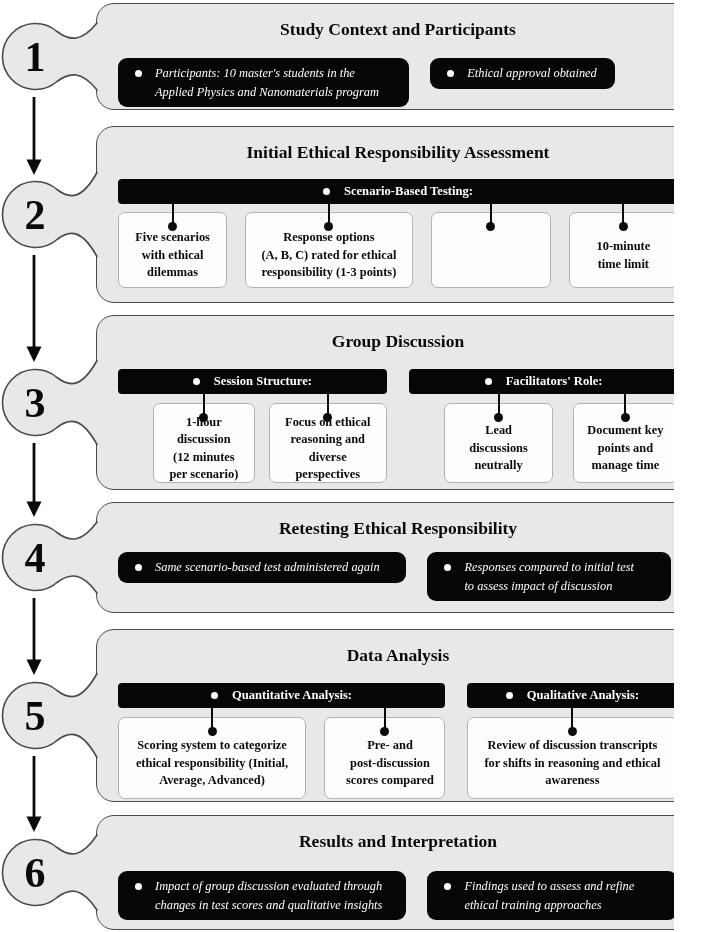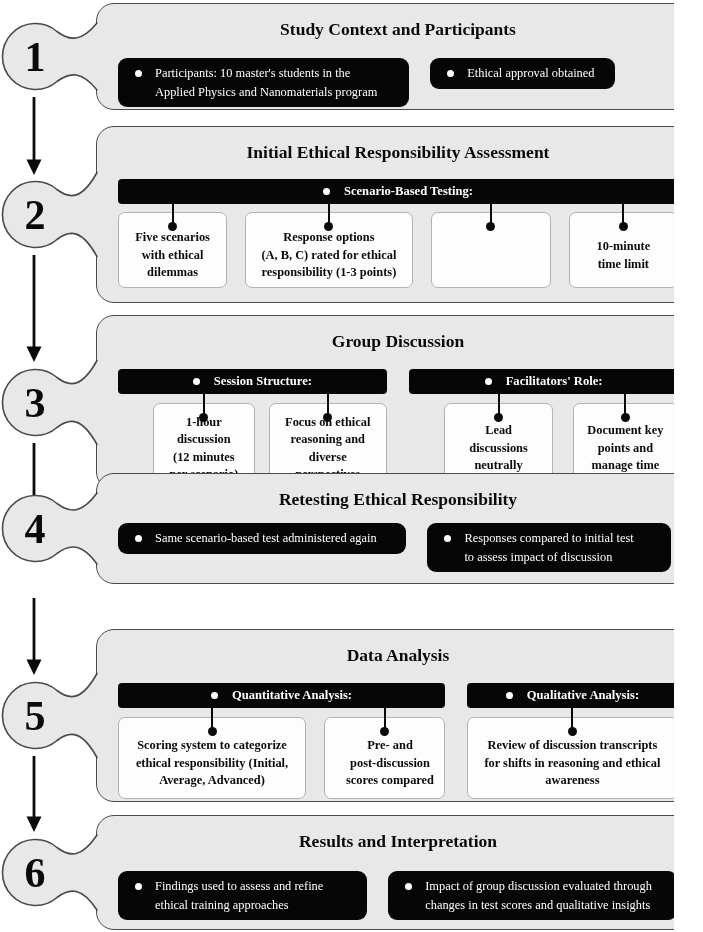--- a/index.html
+++ b/index.html
@@ -6,21 +6,21 @@
   #canvas {
     position:relative; width:674px; height:932px; overflow:hidden;
     background:#ffffff;
     font-family:"Liberation Serif", serif;
   }
   
   .row { position:absolute; left:0; width:703px; }
   .row1 { top:3px;   height:107px; }
   .row2 { top:126px; height:177px; }
   .row3 { top:315px; height:175px; }
-  .row4 { top:473px; height:111px; }
+  .row4 { top:502px; height:111px; }
   .row5 { top:629px; height:173px; }
   .row6 { top:815px; height:115px; }
 
   .panel {
     position:absolute; left:96px; top:0; bottom:0; width:604px;
     box-sizing:border-box;
     background:#e8e8e8;
     border:1.4px solid #4a4a4a;
     border-radius:18px;
     padding:12px 21px 0 21px;
@@ -41,21 +41,21 @@
   .pills { display:flex; gap:21px; align-items:flex-start; }
   .row1 .pills { margin-top:16px; }
   .row4 .pills { margin-top:11px; }
   .row6 .pills { margin-top:17px; }
   .pill {
     box-sizing:border-box; background:#060606; color:#ffffff;
     border-radius:9px; padding:6px 12px 6px 15px;
     display:flex; align-items:flex-start;
     font-size:12.4px; line-height:18.5px;
   }
-  .pill .txt { white-space:pre-line; }
+  .pill .txt { white-space:pre-line;font-style:italic; }
   .bullet {
     width:7px; height:7px; border-radius:50%; background:#ffffff;
     flex:none; margin:6px 13px 0 2px;
   }
   .p-r1a { width:52%; }  .p-r1b { width:33%; }
   .p-r4a { width:51.5%; } .p-r4b { width:43.5%; }
   .p-r6a { width:51.5%; } .p-r6b { width:44.5%; }
 
   
   .bar {
@@ -321,29 +321,29 @@
       <path class="neck-fill" d="M 57 61.5 C 70 71.5 82 71.5 97 44.5 L 106 44.5 L 106 128.5 L 97 128.5 C 82 101.5 70 101.5 57 111.5 A 33 33 0 1 1 57 61.5 Z" fill="#e8e8e8"></path>
         <path class="neck-stroke" d="M 97 44.5 C 82 71.5 70 71.5 57 61.5 A 33 33 0 1 0 57 111.5 C 70 101.5 82 101.5 97 128.5" fill="none" stroke="#4a4a4a" stroke-width="1.6" stroke-linecap="round"></path>
       <text x="35" y="100.5">5</text>
     </svg>
   </div>
 
   <div class="row row6">
     <div class="panel">
       <div class="title">Results and Interpretation</div>
       <div class="pills">
+        <div class="pill p-r6a">
+          <span class="bullet"></span>
+          <span class="txt">Impact of group discussion evaluated through
+changes in test scores and qualitative insights</span>
+        </div>
         <div class="pill p-r6b">
           <span class="bullet"></span>
           <span class="txt">Findings used to assess and refine
 ethical training approaches</span>
-        </div>
-        <div class="pill p-r6a">
-          <span class="bullet"></span>
-          <span class="txt">Impact of group discussion evaluated through
-changes in test scores and qualitative insights</span>
         </div>
       </div>
     </div>
     <svg class="neck" width="106" height="115" viewBox="0 0 106 115">
       <path class="neck-fill" d="M 57 32.5 C 70 42.5 82 42.5 97 20 L 106 20 L 106 95 L 97 95 C 82 72.5 70 72.5 57 82.5 A 33 33 0 1 1 57 32.5 Z" fill="#e8e8e8"></path>
         <path class="neck-stroke" d="M 97 20 C 82 42.5 70 42.5 57 32.5 A 33 33 0 1 0 57 82.5 C 70 72.5 82 72.5 97 95" fill="none" stroke="#4a4a4a" stroke-width="1.6" stroke-linecap="round"></path>
       <text x="35" y="71.5">6</text>
     </svg>
   </div>
 

